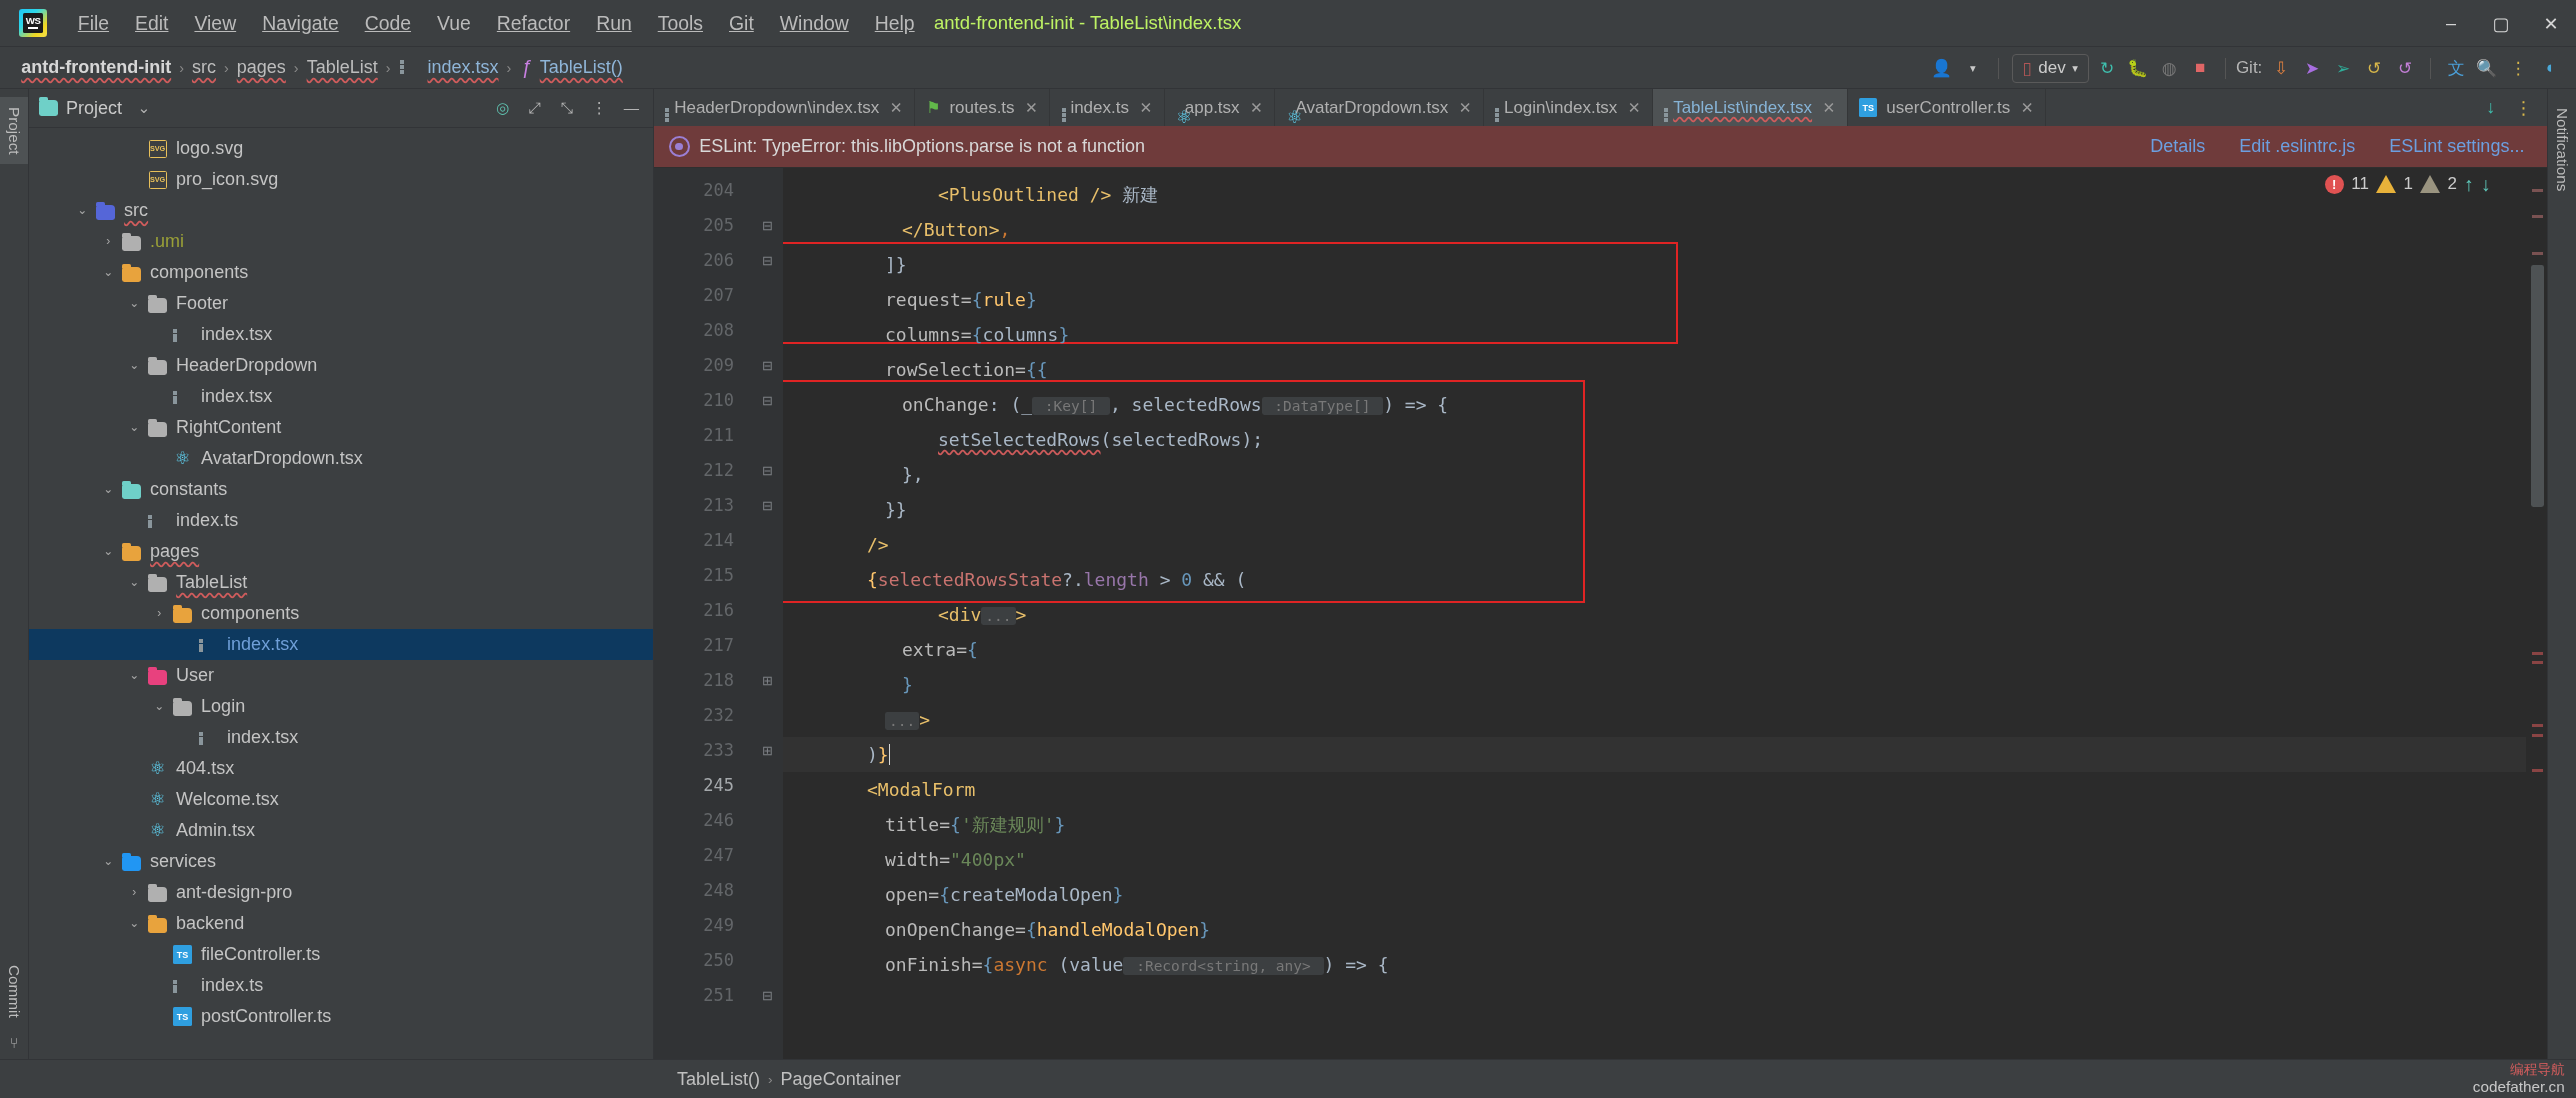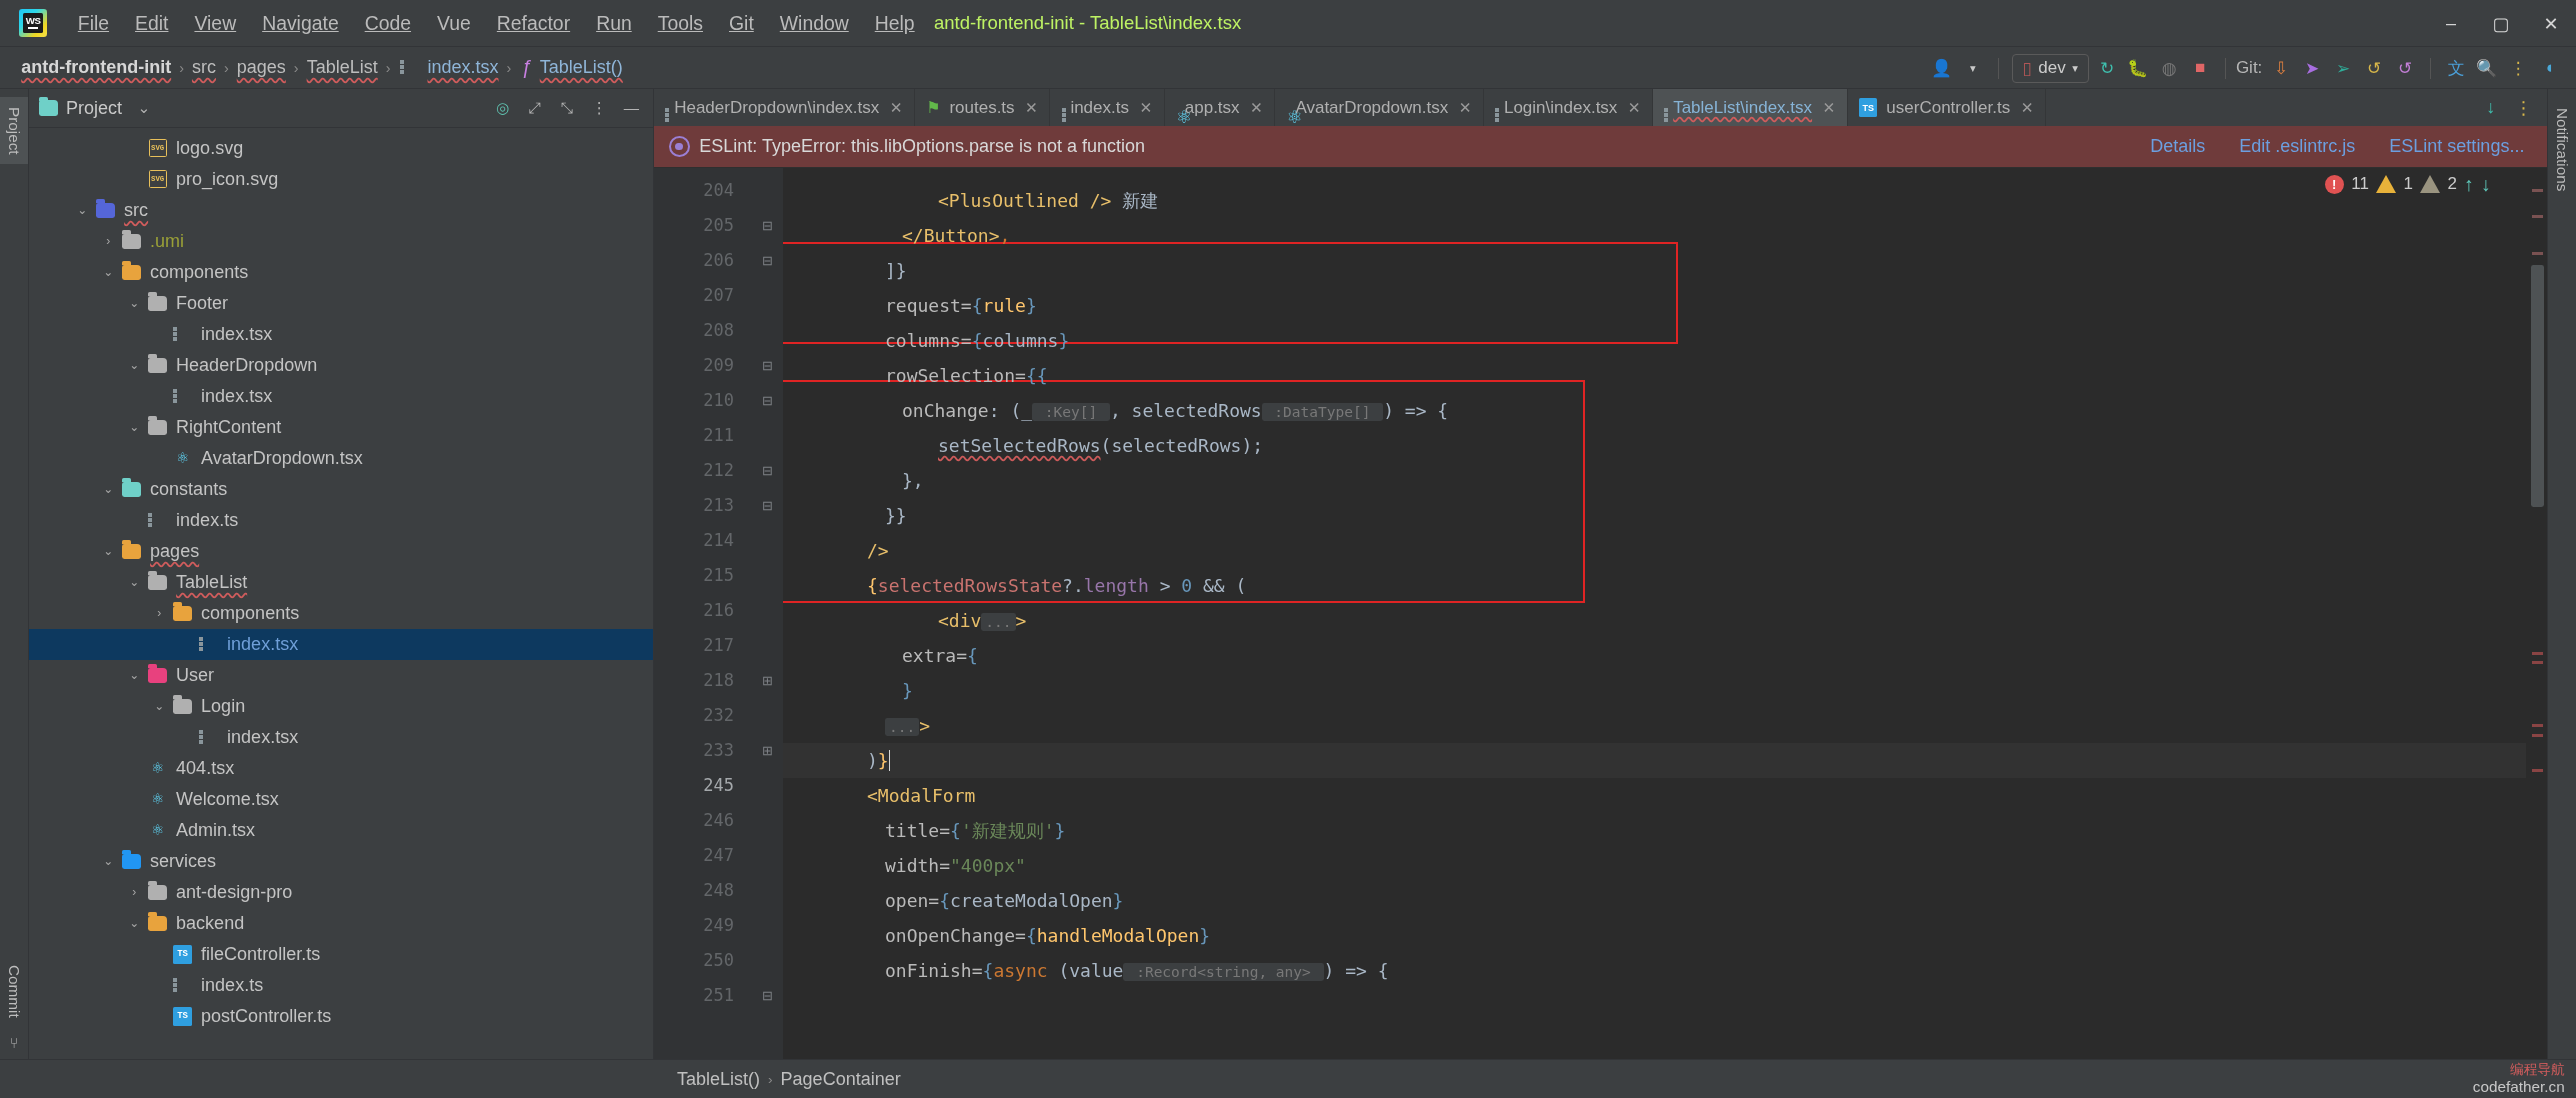--- a/index.html
+++ b/index.html
@@ -99,21 +99,21 @@
   .pp-hicon { width:27.4px; height:27.4px; display:flex; align-items:center; justify-content:center;
               color:#b4b4b4; font-size:15.3px; }
   .tree { flex:1; overflow:hidden; padding-top: 4.8px; position:relative; }
   .trow {
     height: 31px; display:flex; align-items:center; font-size: 18px; color:#c4c4c4;
     white-space:nowrap; padding-right: 6.5px;
   }
   .trow.sel { background:#0d395f; }
   .trow .arrow { width: 22.6px; text-align:center; color:#a6a6a6; font-size:12px; flex:none; }
   .trow .ficon { width: 24px; height: 19.4px; margin-right: 6.5px; flex:none;
-                 display:flex; align-items:center; justify-content:center; font-size:12px;font-family:Liberation Mono, monospace; }
+                 display:flex; align-items:flex-end; justify-content:center; font-size:12px; }
   .trow .lbl.blue { color:#6f9fd8; }
   .trow .lbl.olive { color:#9aa038; }
   .fold { width:19.4px; height:15.3px; border-radius:2.4px 4px 2.4px 2.4px; background:#b0b0b0; position:relative; }
   .fold::before { content:""; position:absolute; left:0; top:-3.2px; width:9px; height:4px;
                   background:#b0b0b0; border-radius:1.6px 1.6px 0 0; }
   .fold.orange, .fold.orange::before { background:#e8a33d; }
   .fold.pink, .fold.pink::before { background:#e8417e; }
   .fold.blue, .fold.blue::before { background:#2196f3; }
   .fold.indigo, .fold.indigo::before { background:#5566d8; }
   .fold.teal, .fold.teal::before { background:#6fd0c8; }
@@ -158,21 +158,21 @@
 
   
   .code-wrap { flex:1; display:flex; position:relative; overflow:hidden; background:#2b2b2b; }
   .gutter { width: 98px; background:#313335; flex:none; position:relative; padding-top: 4.8px; }
   .gline { height: 35px; line-height:35px; text-align:right; padding-right: 18px;
            color:#636669; font-family:"DejaVu Sans Mono", monospace; font-size: 17px; }
   .gline.cur { color:#a4a8ab; }
   .foldcol { width: 31px; background:#313335; flex:none; position:relative; padding-top:4.8px; }
   .foldmark { height:35px; display:flex; align-items:center; justify-content:center;
               color:#7d8085; font-size:13px; }
-  .codecol { flex:1; position:relative; padding-top:15px; overflow:hidden; }
+  .codecol { flex:1; position:relative; padding-top:9px; overflow:hidden; }
   .cline {
     height: 35px; line-height: 35px; font-family: "DejaVu Sans Mono", monospace;
     font-size: 18px; white-space: pre; color:#a9b7c6; padding-left: 13px; position:relative;
   }
   .cline.hl { background:#323232; }
   .kw   { color:#cc7832; }
   .tag  { color:#e8bf6a; }
   .attr { color:#bababa; }
   .prop { color:#9876aa; }
   .str  { color:#6a8759; }

